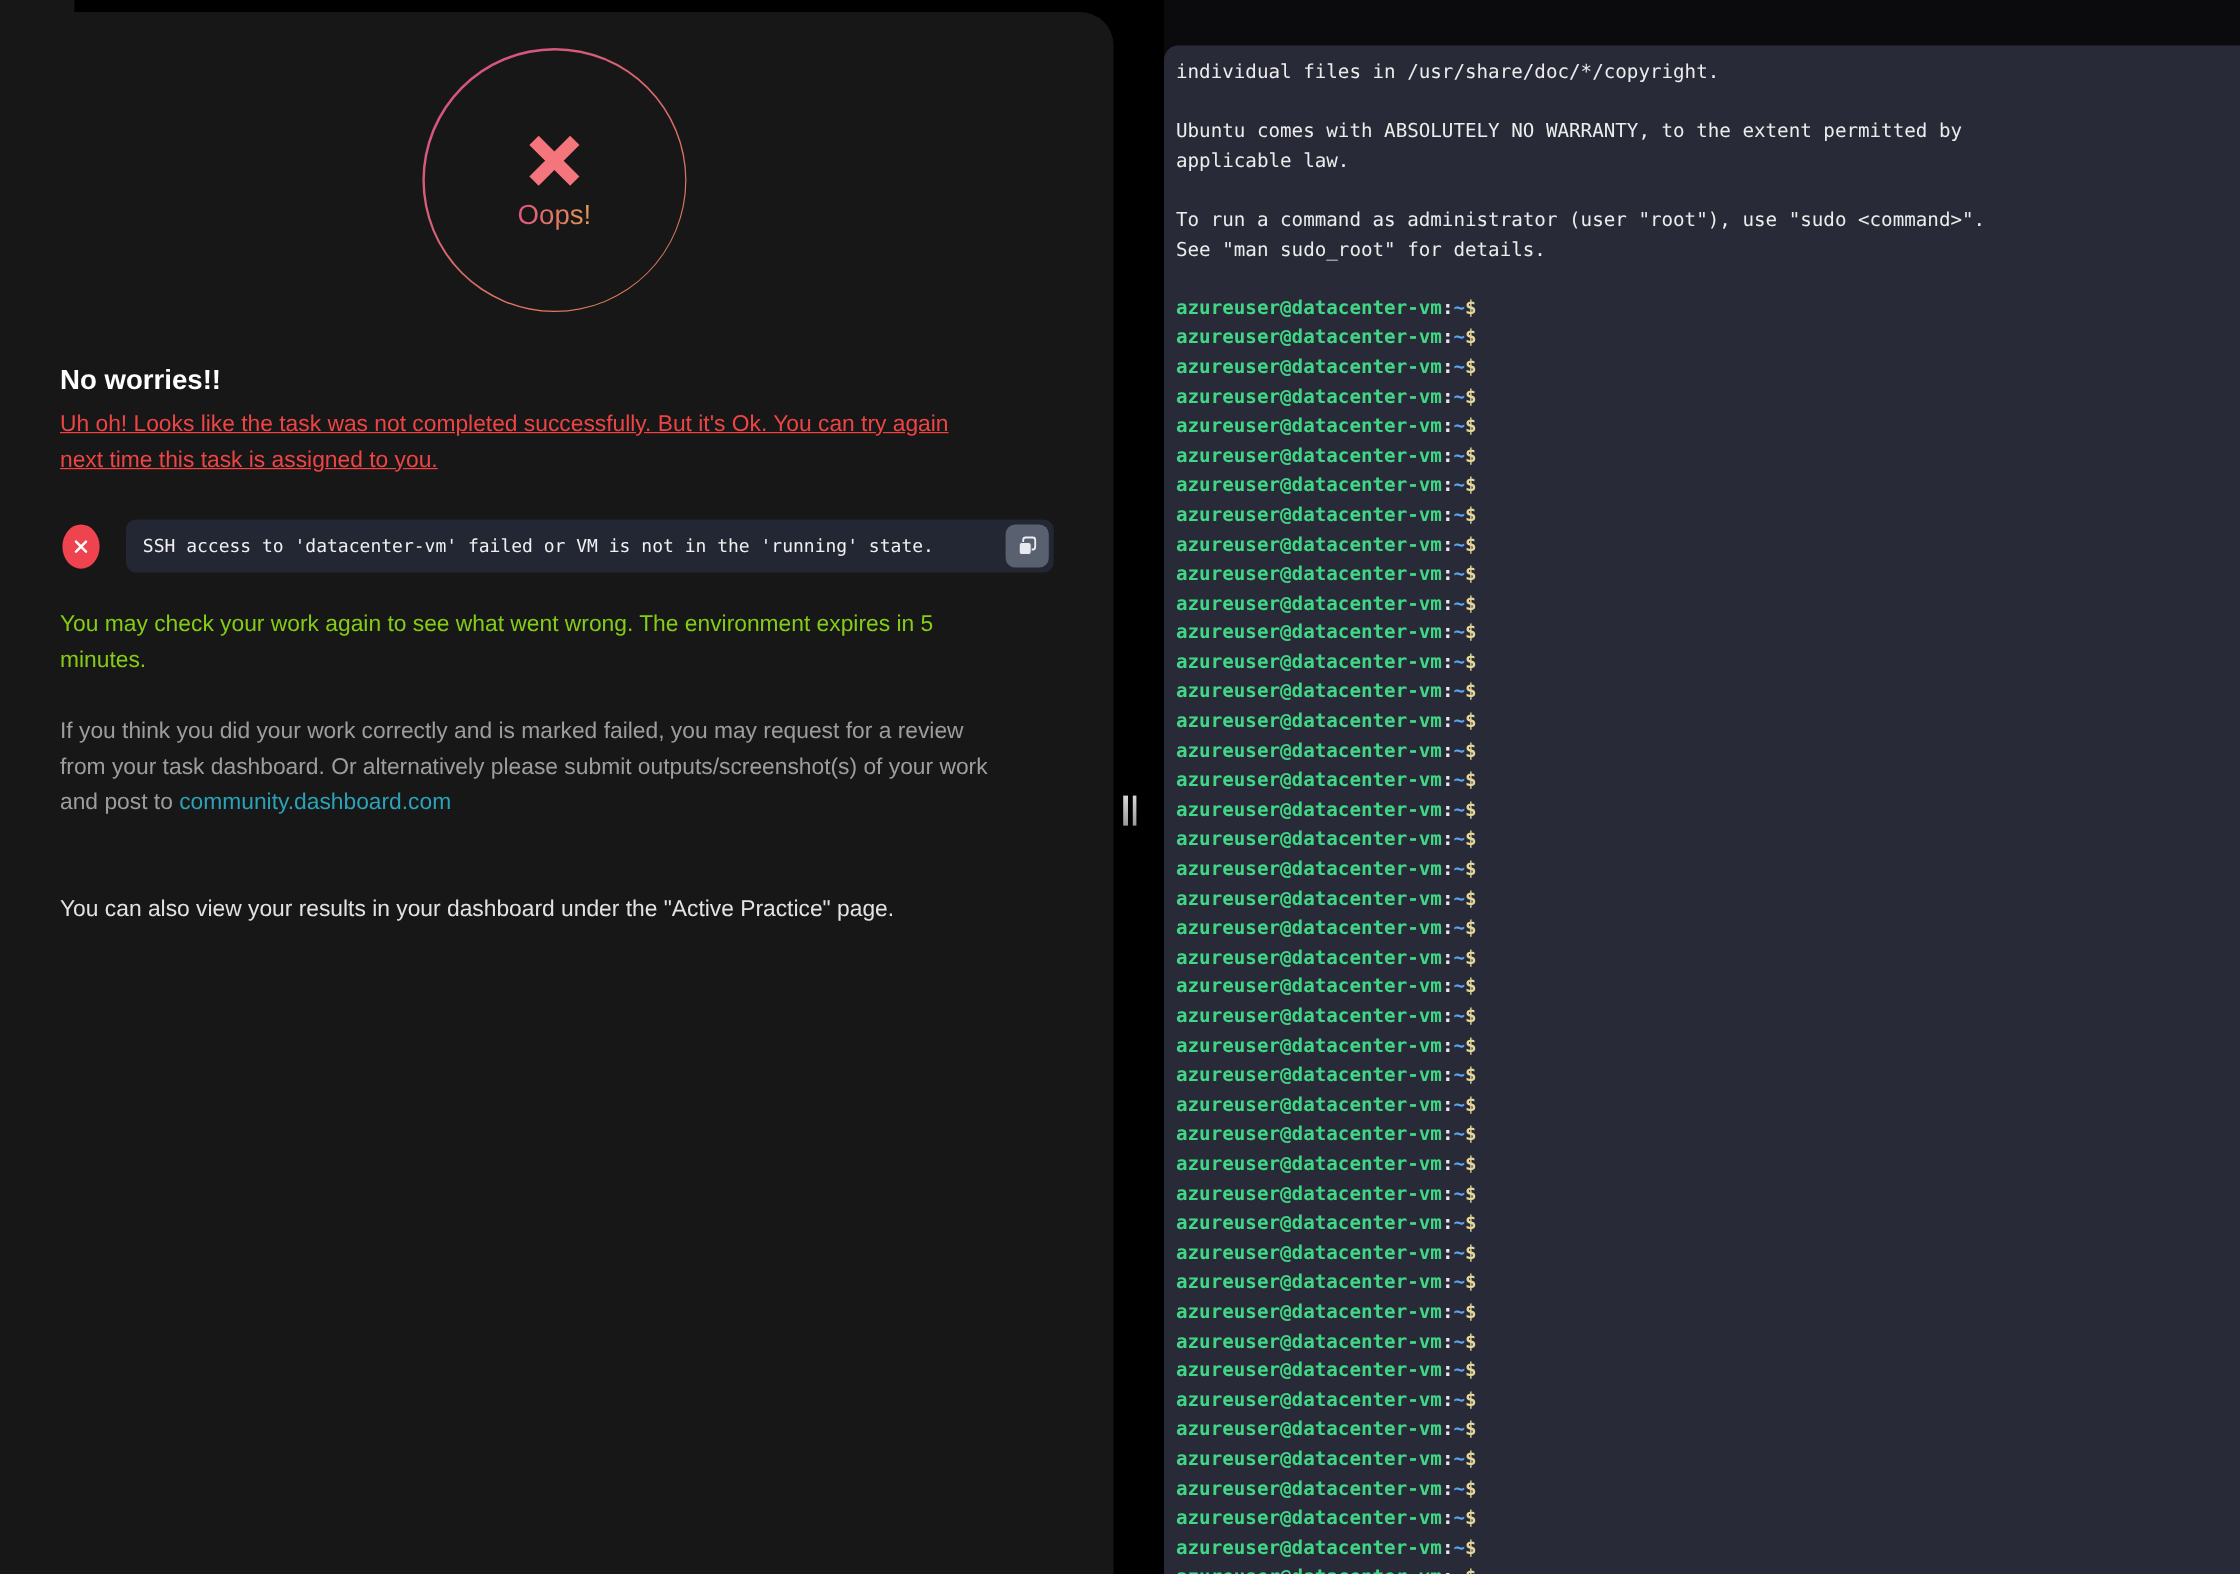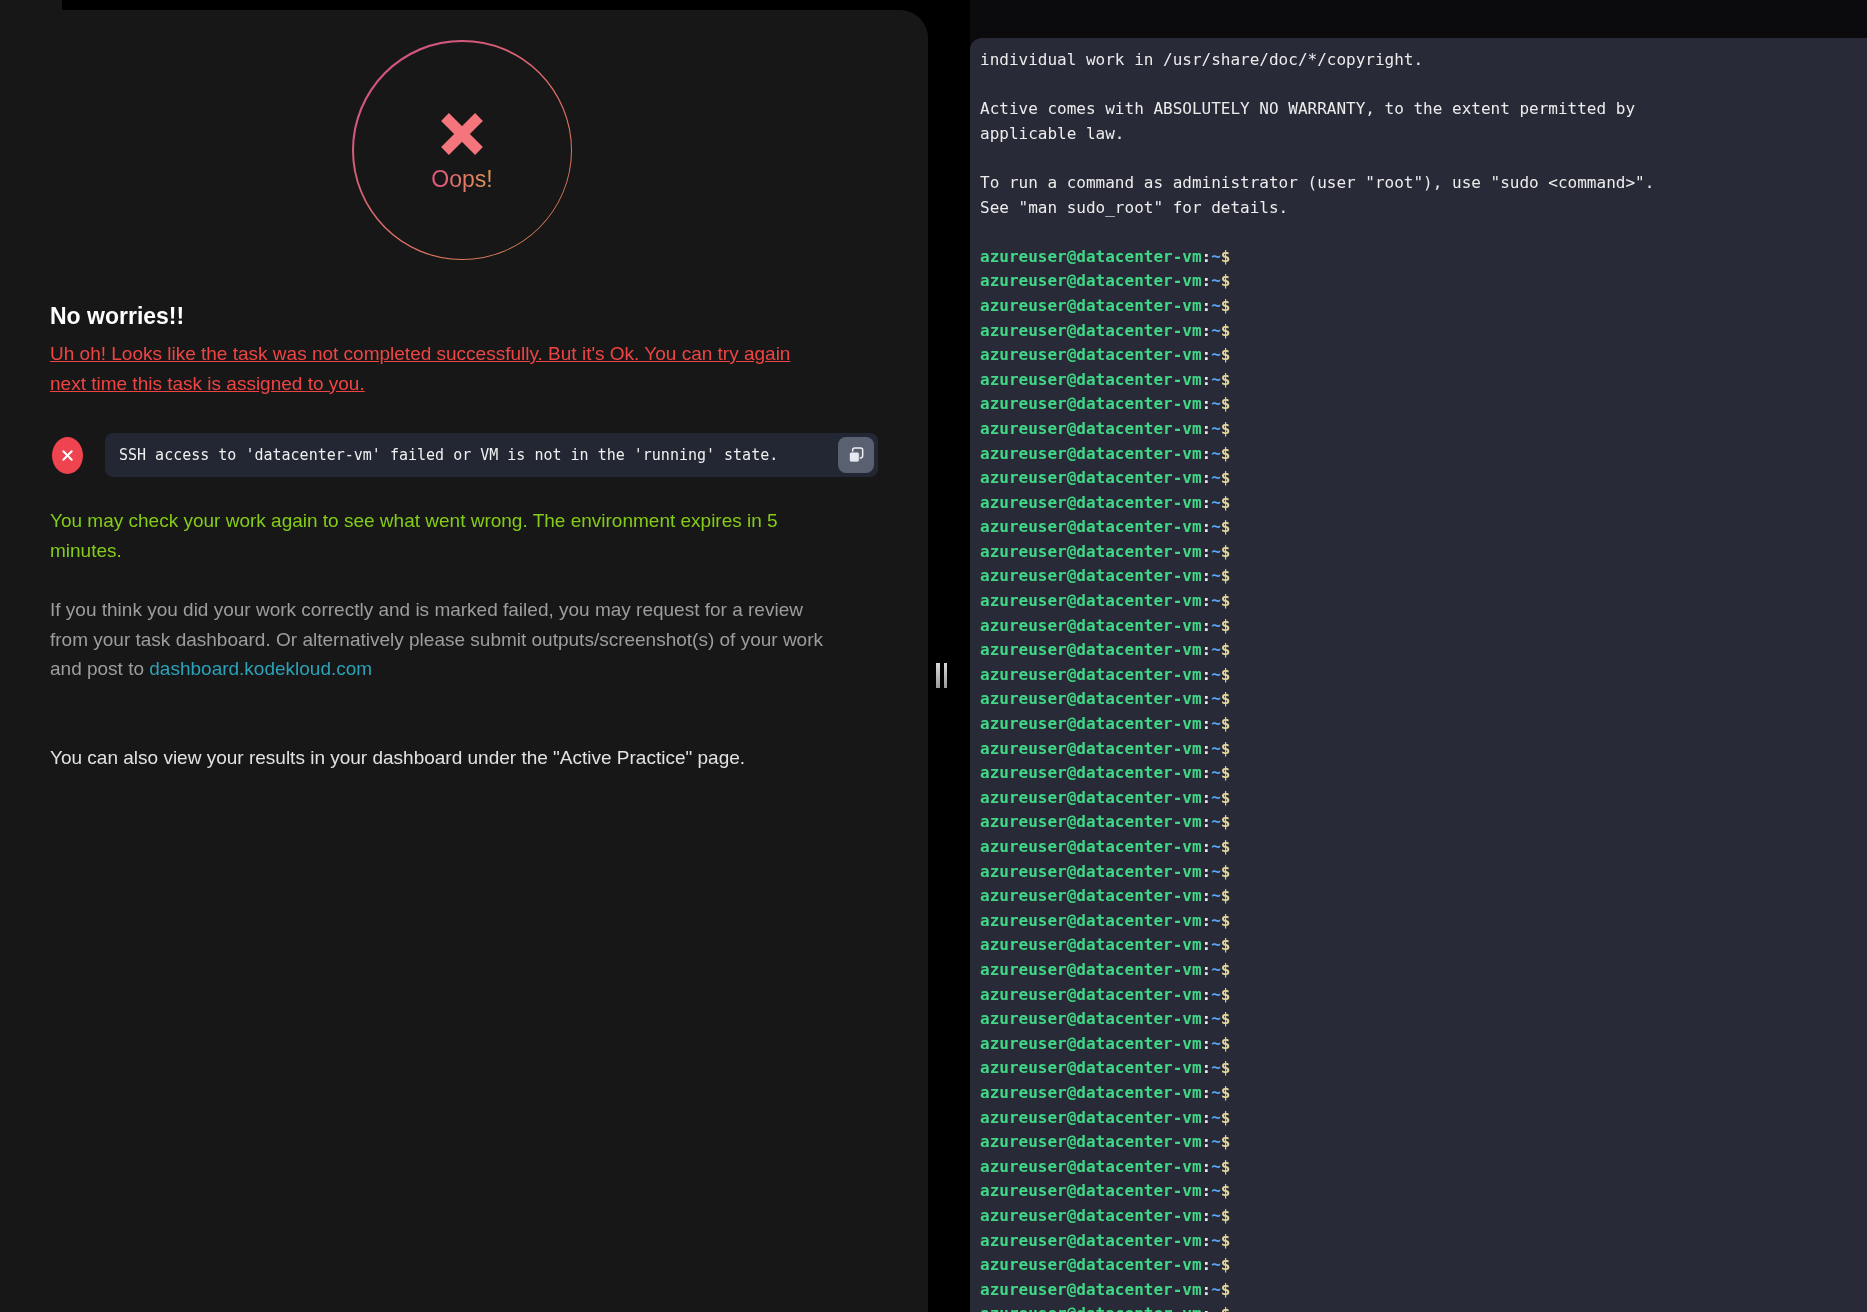--- a/index.html
+++ b/index.html
@@ -93,38 +93,38 @@
           <rect x="4" y="8.5" width="12" height="12" rx="2.5" fill="#e6e9ef" stroke="#596070" stroke-width="1"></rect>
         </svg>
       </button>
     </div>
 
     <div class="para note1">You may check your work again to see what went wrong. The environment expires in 5
 minutes.</div>
 
     <div class="para note2"><span>If you think you did your work correctly and is marked failed, you may request for a review
 from your task dashboard. Or alternatively please submit outputs/screenshot(s) of your work
-and post to </span><a class="community-link">dashboard.kodekloud.com</a></div>
+and post to </span><a class="community-link">community.dashboard.com</a></div>
 
     <div class="para note3">You can also view your results in your dashboard under the "Active Practice" page.</div>
   </div>
 
   <div class="top-notch"></div>
 
   <div class="divider-handle">
     <span></span>
     <span></span>
   </div>
 
   <div class="right-outer">
     <div class="terminal">
       <div>
-          <div class="tline intro">individual work in /usr/share/doc/*/copyright.</div>
+          <div class="tline intro">individual files in /usr/share/doc/*/copyright.</div>
           <div class="tline intro">&nbsp;</div>
-          <div class="tline intro">Active comes with ABSOLUTELY NO WARRANTY, to the extent permitted by</div>
+          <div class="tline intro">Ubuntu comes with ABSOLUTELY NO WARRANTY, to the extent permitted by</div>
           <div class="tline intro">applicable law.</div>
           <div class="tline intro">&nbsp;</div>
           <div class="tline intro">To run a command as administrator (user "root"), use "sudo &lt;command&gt;".</div>
           <div class="tline intro">See "man sudo_root" for details.</div>
           <div class="tline intro">&nbsp;</div>
           <div class="tline prompt"><span class="p-user">azureuser@datacenter-vm</span><span class="p-sep">:</span><span class="p-path">~</span><span class="p-sym">$</span></div>
           <div class="tline prompt"><span class="p-user">azureuser@datacenter-vm</span><span class="p-sep">:</span><span class="p-path">~</span><span class="p-sym">$</span></div>
           <div class="tline prompt"><span class="p-user">azureuser@datacenter-vm</span><span class="p-sep">:</span><span class="p-path">~</span><span class="p-sym">$</span></div>
           <div class="tline prompt"><span class="p-user">azureuser@datacenter-vm</span><span class="p-sep">:</span><span class="p-path">~</span><span class="p-sym">$</span></div>
           <div class="tline prompt"><span class="p-user">azureuser@datacenter-vm</span><span class="p-sep">:</span><span class="p-path">~</span><span class="p-sym">$</span></div>

